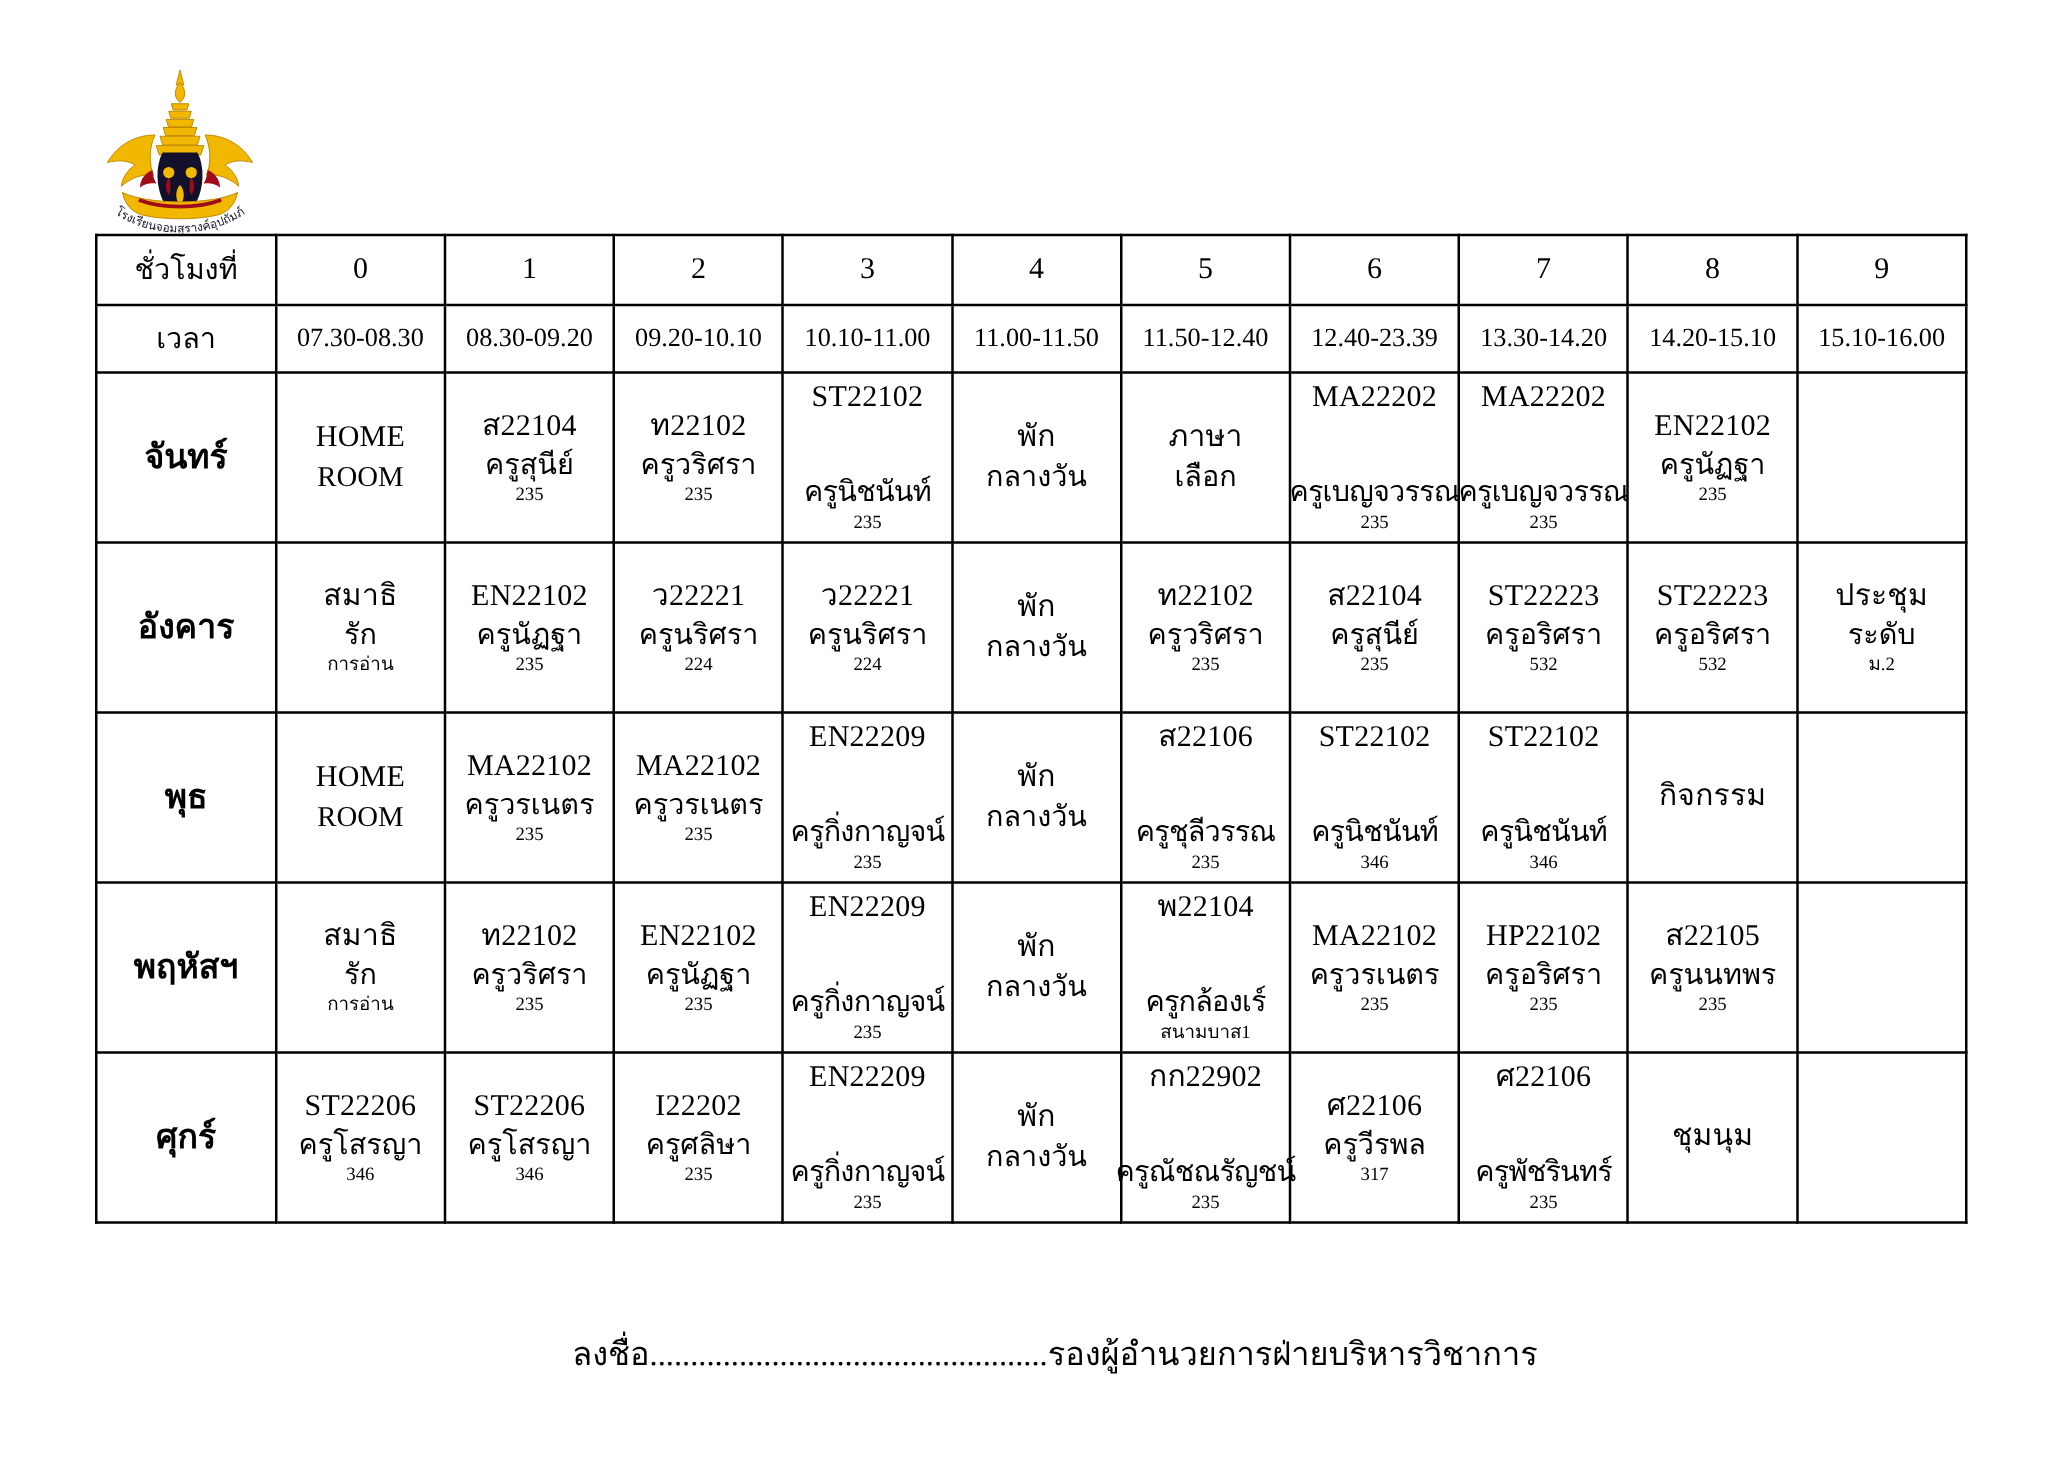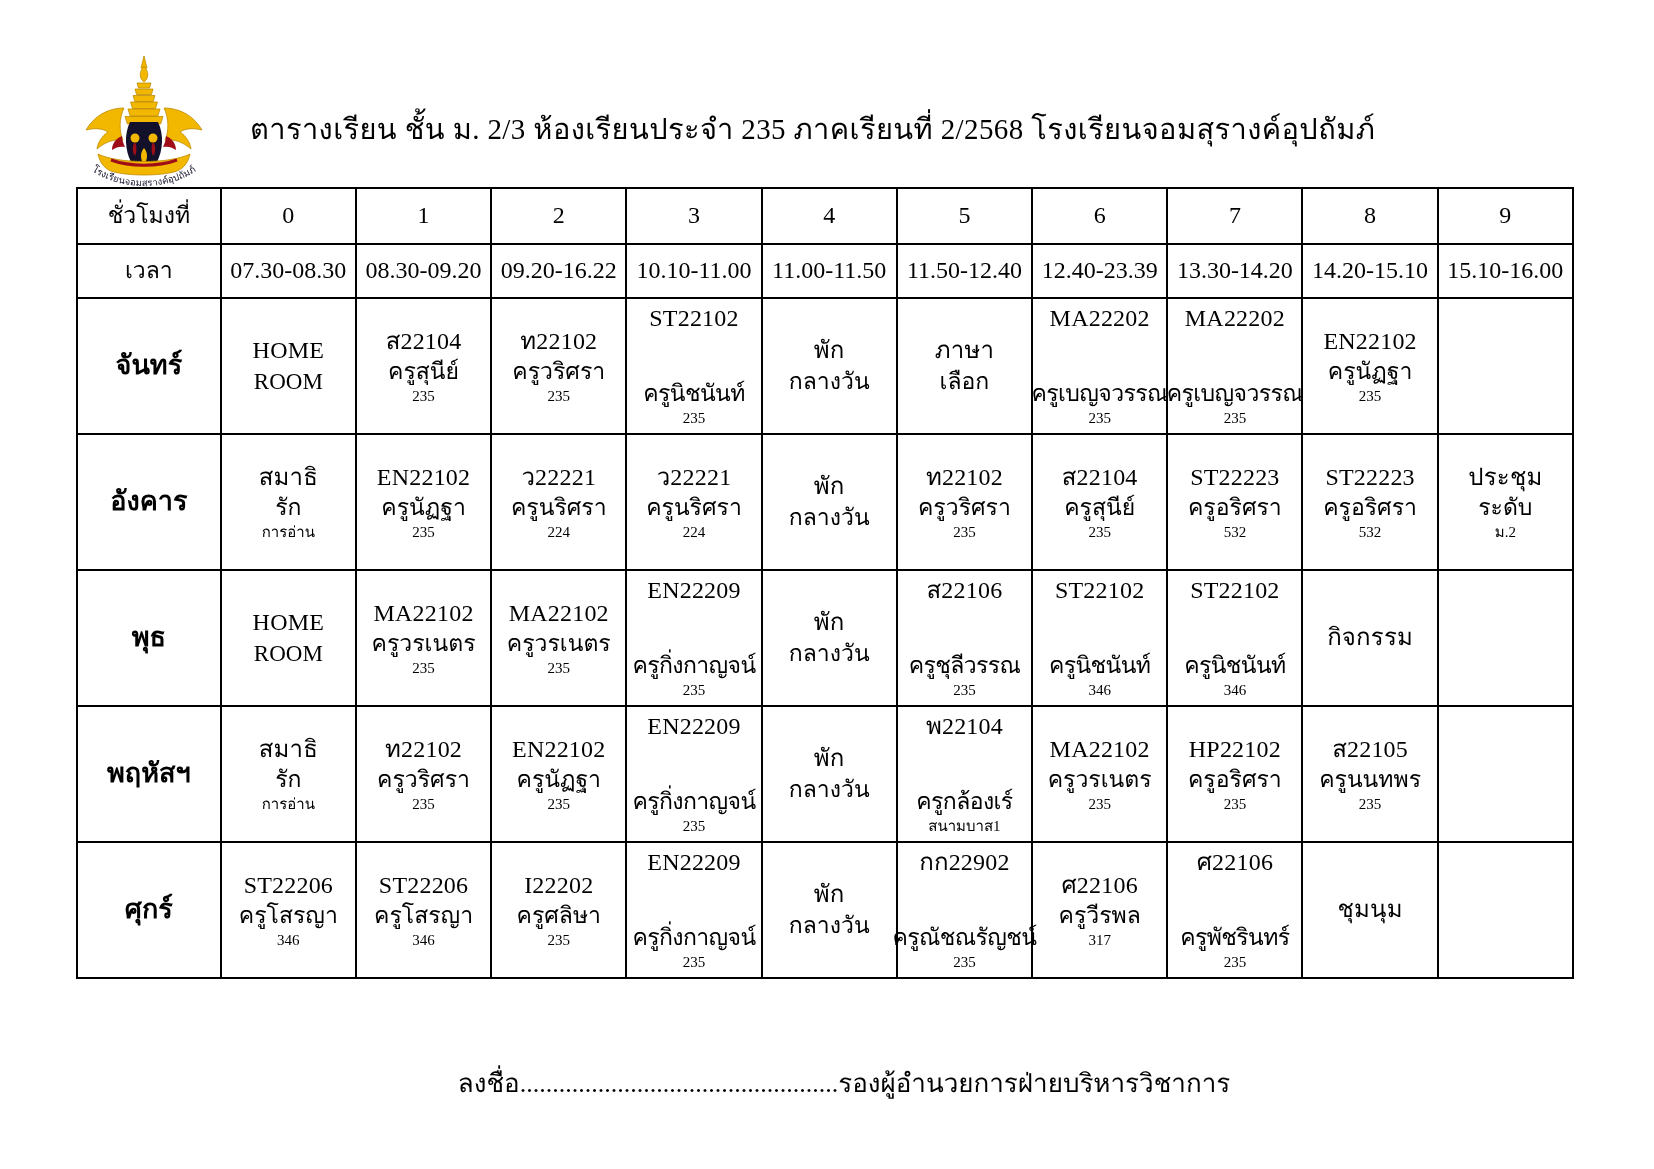--- a/index.html
+++ b/index.html
@@ -65,21 +65,21 @@
     font-size: 23px;
     line-height: 1.30;
   }
 
   
   col.c-day   { width: 135px; }
   col.c-p     { width: 127px; }
 
   
   tr.row-periods td { height: 54px; font-size: 24px; }
-  tr.row-times td   { height: 52px; font-size: 24px; }
+  tr.row-times td   { height: 52px; font-size: 21px; }
   tr.row-periods td.lbl,
   tr.row-times td.lbl { font-size: 23px; }
 
   
   tr.row-day td { height: 134px; }
   tr.row-day td.daycell {
     font-weight: bold;
     font-size: 27px;
   }
   .cell-lines {
@@ -161,21 +161,20 @@
 
       <path id="arcpath" d="M10 118 C40 142 92 142 122 118" fill="none" stroke="none"></path>
       <text font-size="9.5" fill="#12102A" font-family="'Liberation Serif', serif">
         <textPath href="#arcpath" startOffset="50%" text-anchor="middle">
           โรงเรียนจอมสุรางค์อุปถัมภ์
         </textPath>
       </text>
     </svg>
   </div>
 
-  <div class="doc-title">ตารางเรียน ชั้น ม. 2/3 ห้องเรียนประจำ 235 ภาคเรียนที่ 2/2568 โรงเรียนจอมสุรางค์อุปถัมภ์</div>
 </div>
 
 <div class="sheet">
   <table class="timetable">
     <colgroup>
       <col class="c-day">
         <col class="c-p">
         <col class="c-p">
         <col class="c-p">
       <col class="c-p">
@@ -197,21 +196,21 @@
           <td>5</td>
           <td>6</td>
           <td>7</td>
           <td>8</td>
           <td>9</td>
         </tr>
         <tr class="row-times">
           <td class="lbl">เวลา</td>
           <td>07.30-08.30</td>
           <td>08.30-09.20</td>
-          <td>09.20-16.22</td>
+          <td>09.20-10.10</td>
           <td>10.10-11.00</td>
           <td>11.00-11.50</td>
           <td>11.50-12.40</td>
           <td>12.40-23.39</td>
           <td>13.30-14.20</td>
           <td>14.20-15.10</td>
           <td>15.10-16.00</td>
         </tr>
         <tr class="row-day">
           <td class="daycell">จันทร์</td>

